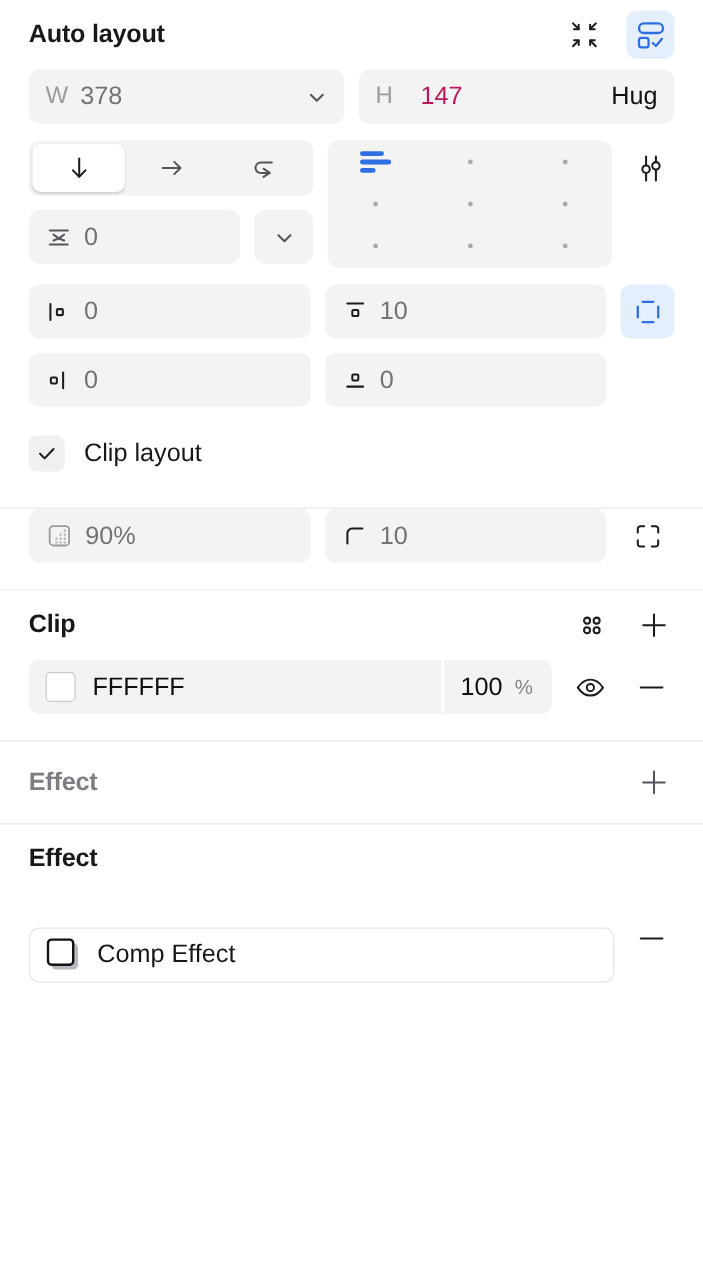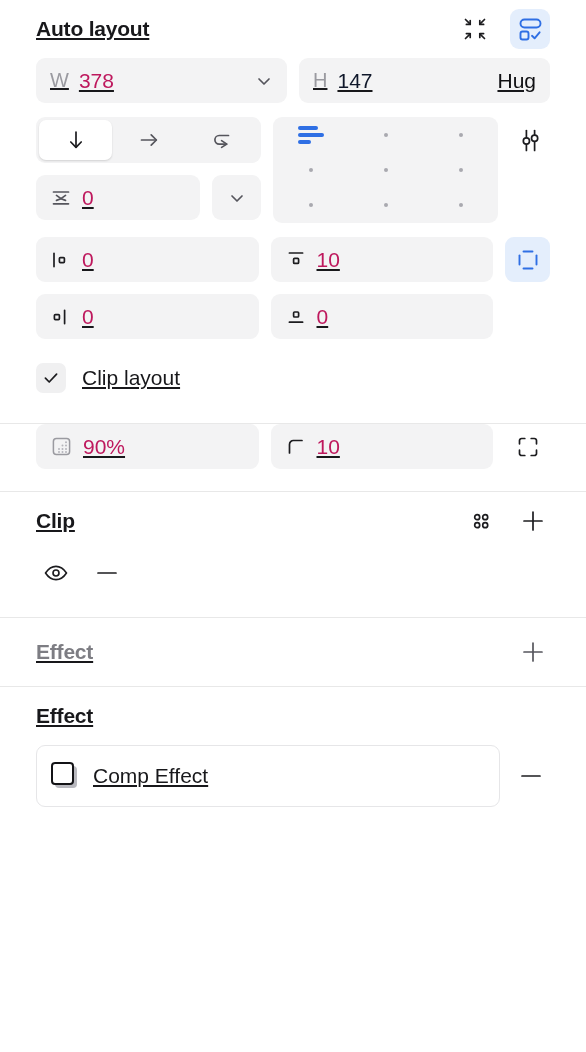--- a/index.html
+++ b/index.html
@@ -6,21 +6,21 @@
   html, body {
     width: 586px; height: 1052px;
     background: #ffffff;
     font-family: "Liberation Sans", sans-serif;
     color: #18181b;
     overflow: hidden;
   }
   .panel { width: 586px; height: 1052px; position: relative; }
 
   
-  .section { padding: 0 36px; text-decoration: underline; }
+  .section { padding: 0 24px; }
   .divider { height: 1px; background: #e8e8e8; width: 100%; }
 
   .sec-head {
     display: flex; align-items: center;
     height: 58px;
   }
   .sec-title { font-size: 21px; font-weight: bold; letter-spacing: -0.2px; }
   .sec-title.muted { color: #7d7d83; font-weight: bold; }
   .sec-head-actions { margin-left: auto; display: flex; align-items: center; gap: 18px; }
 
@@ -30,22 +30,22 @@
     background: #f3f3f4;
     border-radius: 9px;
     height: 45px;
     display: flex; align-items: center;
     padding: 0 14px;
     gap: 10px;
     flex: 1 1 0;
     min-width: 0;
   }
   .field .lbl { color: #9a9aa0; font-size: 20px; font-weight: 500; }
-  .field .val { font-size: 21px; color: #be185d; font-weight: 500; }
-  .field .val.dim { color: #0f172a; }
+  .field .val { font-size: 21px; color: #737373; font-weight: 500; }
+  .field .val.dim { color: #be185d; margin-left: 13px; }
   .field .tail { margin-left: auto; font-size: 21px; font-weight: 500; color: #111114; }
 
   .icon-btn {
     width: 45px; height: 45px;
     border-radius: 9px;
     display: flex; align-items: center; justify-content: center;
     flex: 0 0 auto;
     background: transparent;
   }
   .icon-btn.tinted { background: #e4eefc; }
@@ -106,21 +106,21 @@
     border-left: 2px solid #ffffff;
     align-items: center;
   }
   .opacity-cell .num { font-size: 21px; color: #111114; font-weight: 500; }
   .opacity-cell .pct { font-size: 17px; color: #86868d; }
 
   
   .effect-row {
     display: flex; align-items: center; gap: 14px;
     border: 1px solid #e6e6e8; border-radius: 9px;
-    height: 62px; padding: 0 14px; flex: 1 1 0; background: #fff;
+    height: 46px; padding: 0 14px; flex: 1 1 0; background: #fff; margin-top: 28px;
   }
   .effect-label { font-size: 21px; color: #18181b; }
   .shadow-icon { position: relative; width: 28px; height: 28px; flex: 0 0 auto; }
   .shadow-icon .back { position: absolute; left: 4px; top: 4px; width: 22px; height: 22px; border-radius: 4px; background: #b9b9bf; }
   .shadow-icon .front { position: absolute; left: 0; top: 0; width: 23px; height: 23px; border-radius: 4px; border: 2.4px solid #131316; background: #fff; }
 
   .mt14 { margin-top: 14px; }
   .mt12 { margin-top: 12px; }
 </style>
 </head>
@@ -393,20 +393,30 @@
         <div class="icon-btn" style="width:34px;height:34px;">
           <svg width="28" height="28" viewBox="0 0 28 28">
             <path d="M14 5 V23" class="stroke-dark"></path>
               <path d="M5 14 H23" class="stroke-dark"></path>
           </svg>
         </div>
       </div>
     </div>
 
     <div class="row">
+      <div class="fill-row">
+        <div class="swatch-wrap">
+          <span class="swatch" style="background: rgb(255, 255, 255);"></span>
+          <span class="hexval">FFFFFF</span>
+        </div>
+        <div class="opacity-cell">
+          <span class="num">100</span>
+          <span class="pct">%</span>
+        </div>
+      </div>
       <div class="icon-btn" style="width:40px;">
         <svg width="26" height="26" viewBox="0 0 27 27">
           <path d="M2.6 13.5 C6 8.4 10 6.6 13.5 6.6 C17 6.6 21 8.4 24.4 13.5 C21 18.6 17 20.4 13.5 20.4 C10 20.4 6 18.6 2.6 13.5 Z" class="stroke-dark"></path>
           <circle cx="13.5" cy="13.5" r="3.1" class="stroke-dark"></circle>
         </svg>
       </div>
       <div class="icon-btn" style="width:38px;">
         <svg width="28" height="28" viewBox="0 0 28 28">
             <path d="M5 14 H23" class="stroke-dark"></path>
           </svg>

